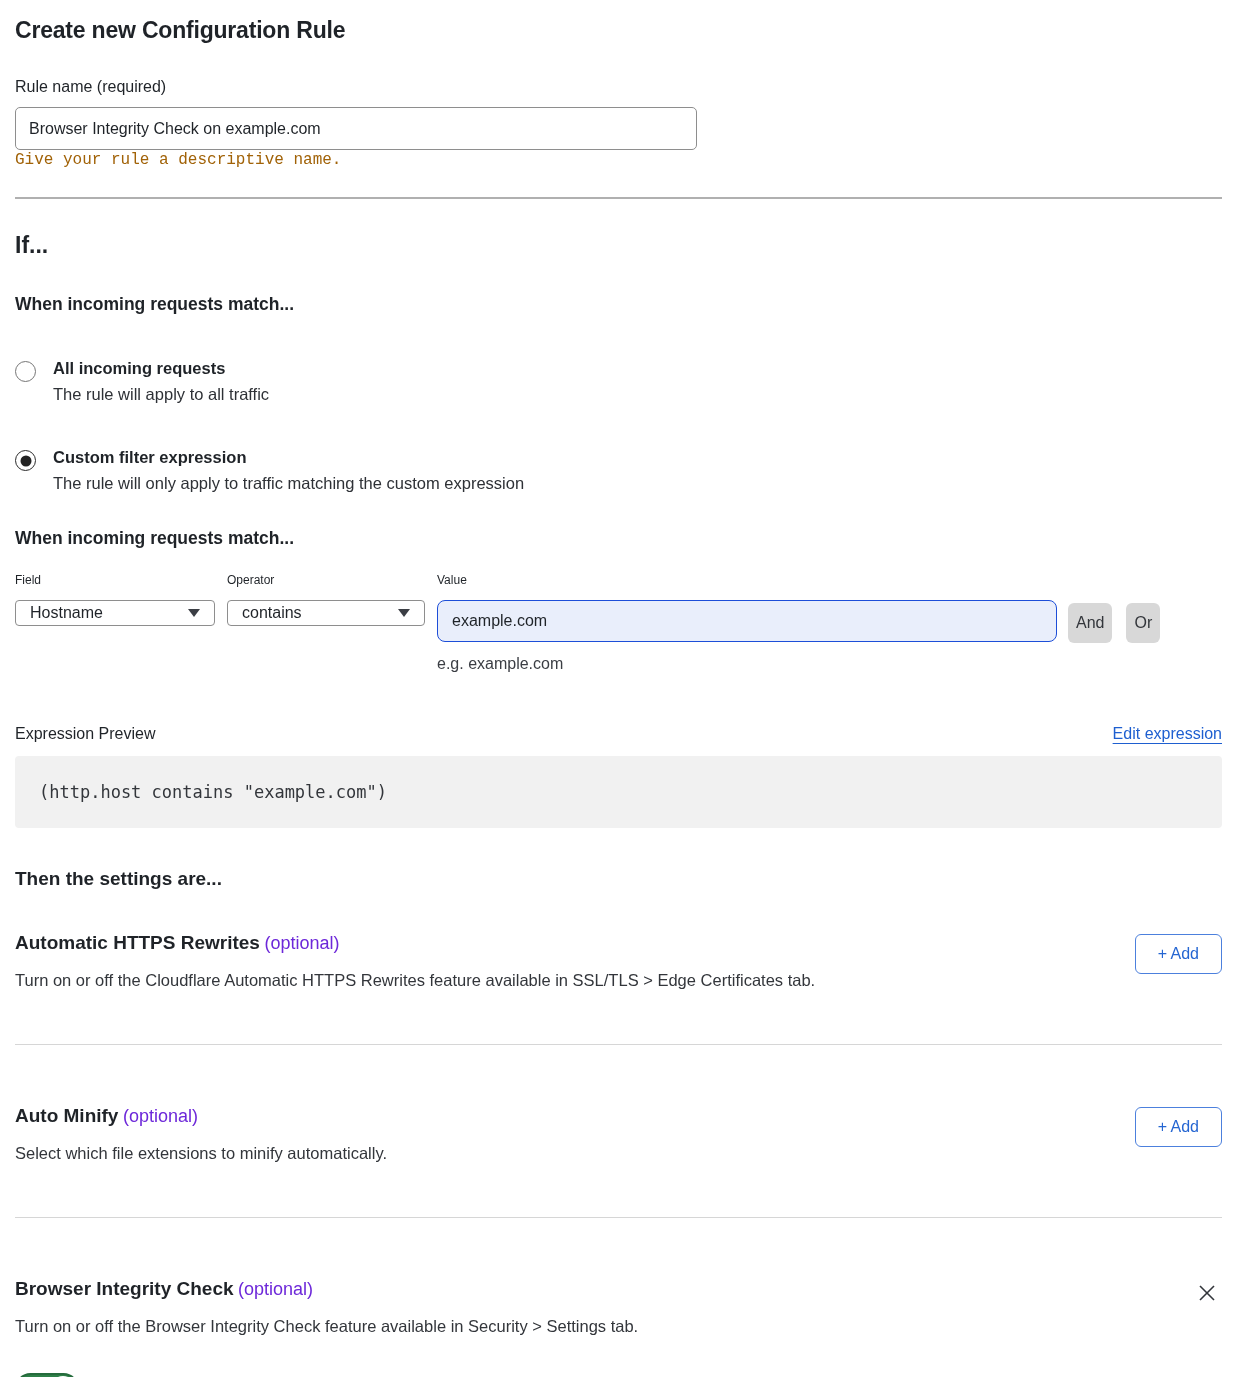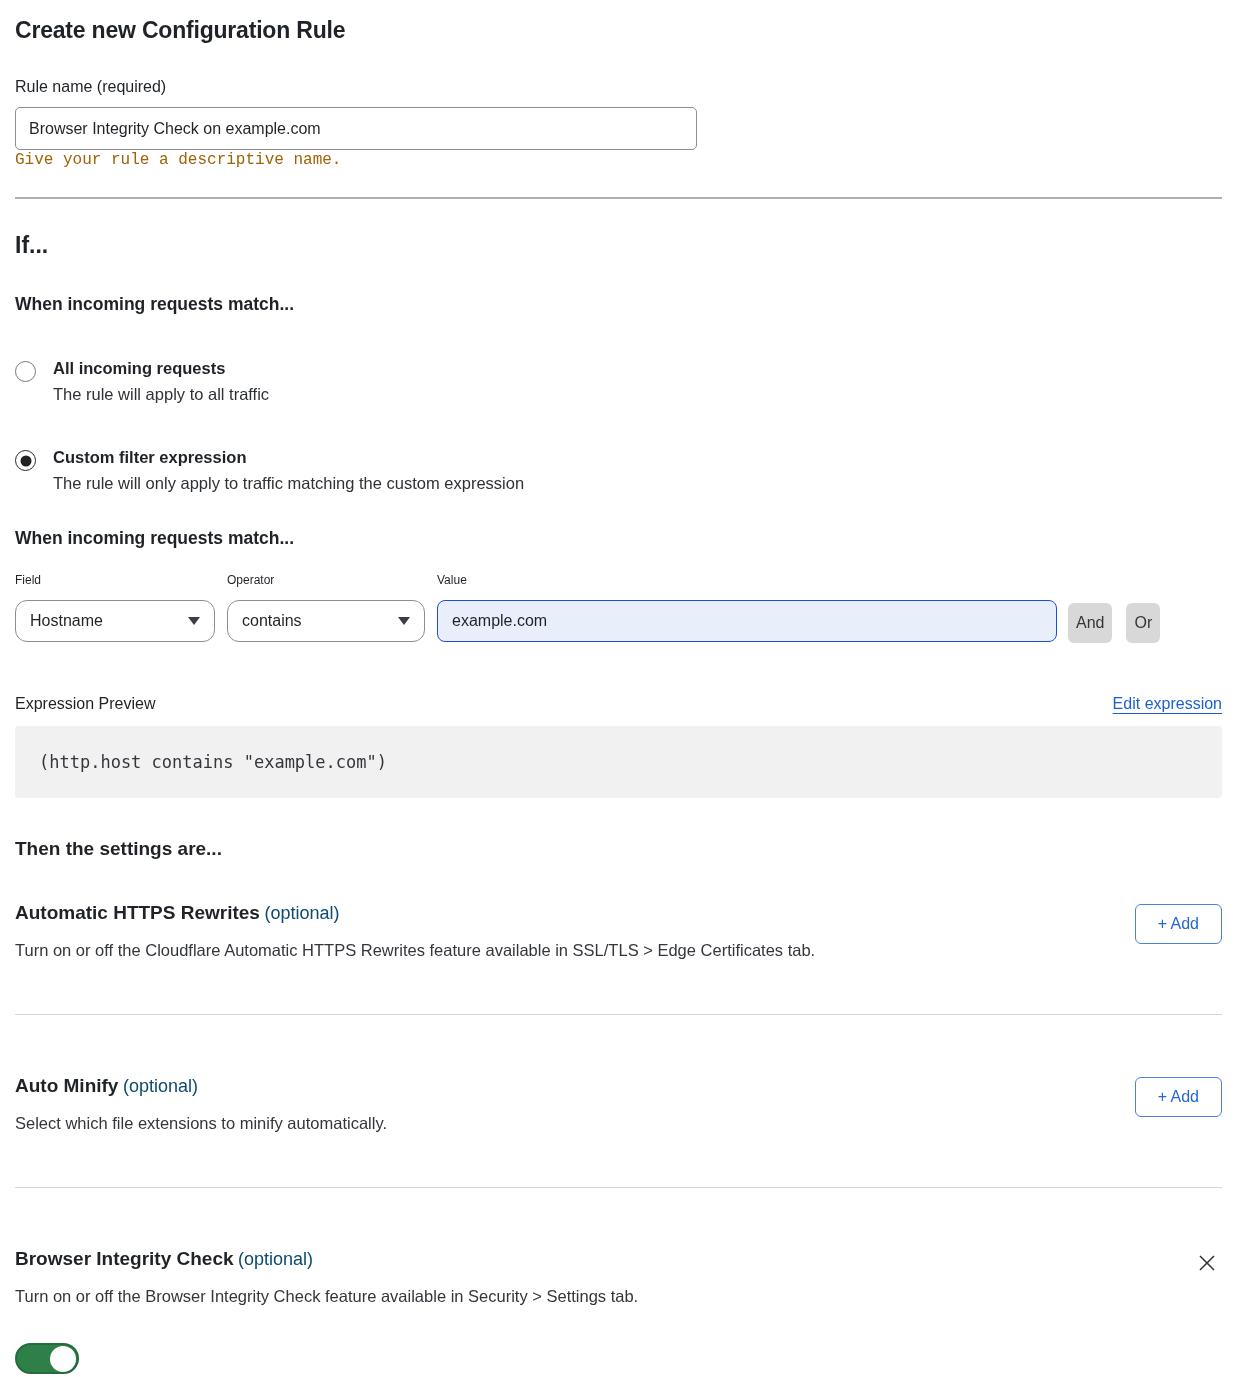--- a/index.html
+++ b/index.html
@@ -70,23 +70,23 @@
   }
   .radio-texts { margin-left: 17px; }
   .radio-label { font-size: 16.5px; font-weight: 700; }
   .radio-desc { font-size: 16.5px; color: #2e3136; margin-top: 7px; }
 
   
   .filter-row { display: flex; margin-top: 24px; align-items: flex-start; }
   .filter-col { display: flex; flex-direction: column; }
   .filter-col-label { font-size: 12px; margin-bottom: 13px; }
   .select-box {
-    height: 42px;
+    height: 26px;
     border: 1px solid #8e8e8e;
-    border-radius: 12px;
+    border-radius: 4px;
     background: #fff;
     display: flex;
     align-items: center;
     justify-content: space-between;
     padding: 0 14px;
     font-size: 16px;
     cursor: pointer;
   }
   .select-caret {
     width: 0; height: 0;
@@ -150,21 +150,21 @@
     font-size: 17px;
     color: #33363b;
   }
 
   
   .then-heading { font-size: 19px; font-weight: 700; margin-top: 40px; }
 
   .setting-block { display: flex; justify-content: space-between; align-items: flex-start; }
   .setting-block.first { margin-top: 42px; }
   .setting-title { font-size: 19px; font-weight: 700; }
-  .setting-optional { font-size: 18px; font-weight: 400; color: #0c4a6e; text-align: center; }
+  .setting-optional { font-size: 18px; font-weight: 400; color: #6d28d9; text-align: center; }
   .setting-desc { font-size: 16.5px; color: #33363b; margin-top: 17px; }
   .add-btn {
     border: 1px solid #4c80dd;
     background: #fff;
     color: #2566d2;
     border-radius: 6px;
     font-size: 16px;
     font-family: "Liberation Sans", sans-serif;
     padding: 0 22px;
     height: 40px;
@@ -257,20 +257,21 @@
     <div class="filter-col col-operator">
       <div class="filter-col-label">Operator</div>
       <div class="select-box">
         <span>contains</span>
         <span class="select-caret"></span>
       </div>
     </div>
     <div class="filter-col col-value">
       <div class="filter-col-label">Value</div>
       <input class="value-input" type="text" value="example.com" style="">
+      <div class="value-helper">e.g. example.com</div>
     </div>
     <button class="andor-btn btn-and">And</button>
     <button class="andor-btn btn-or">Or</button>
   </div>
 
   <div class="expr-row">
     <span class="expr-label">Expression Preview</span>
     <a class="edit-link">Edit expression</a>
   </div>
   <div class="expr-code">(http.host contains "example.com")</div>

